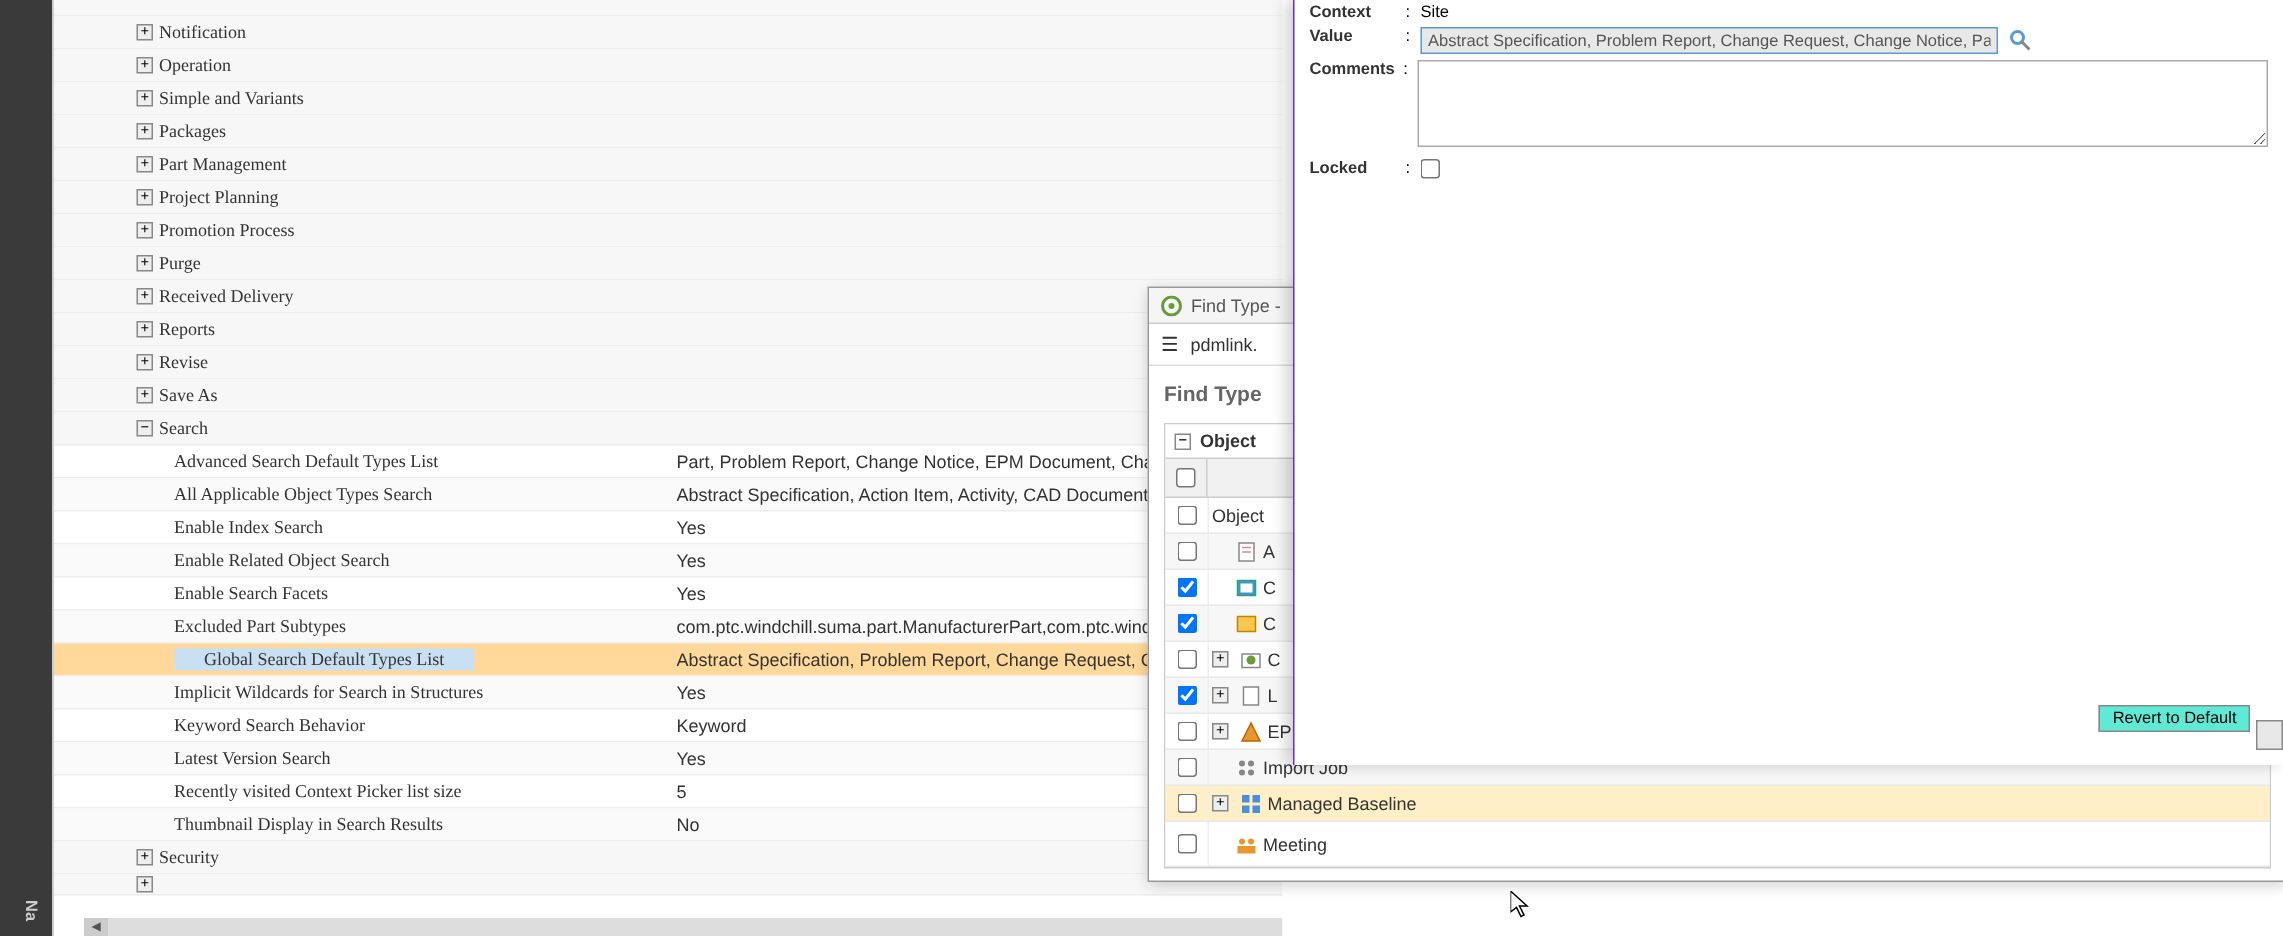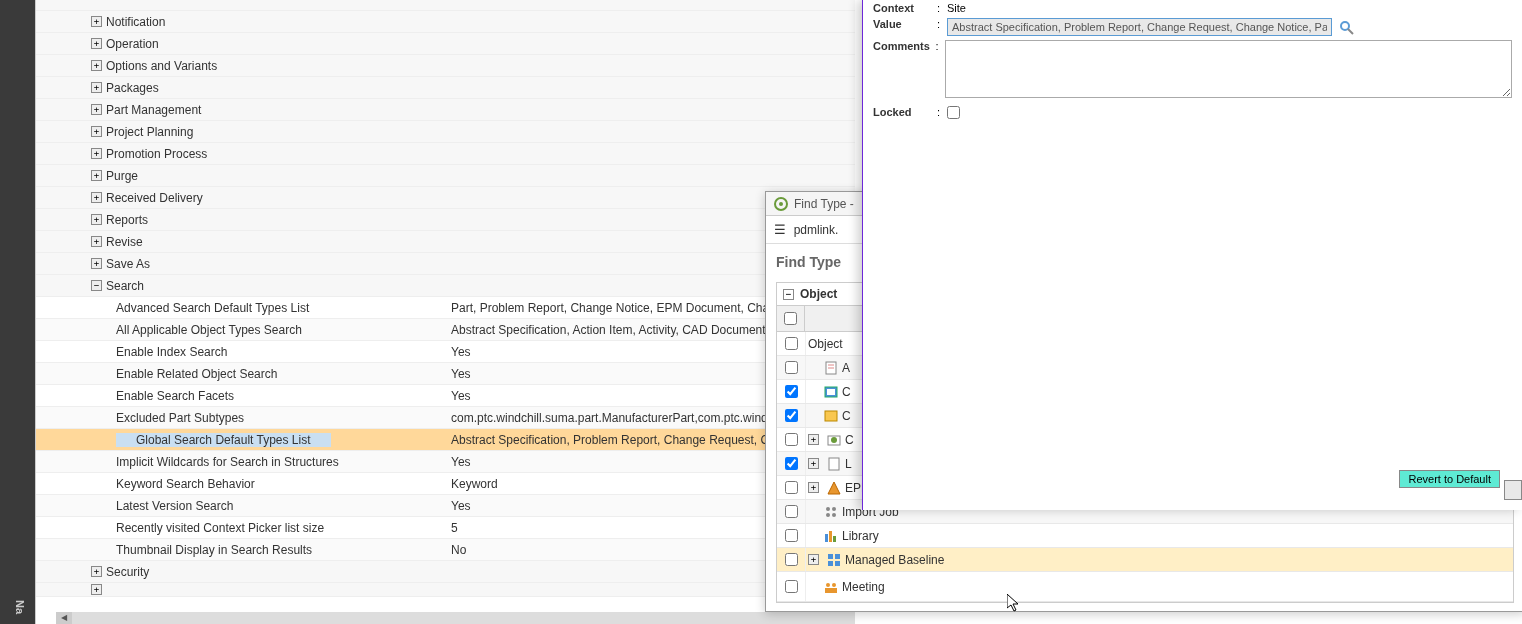--- a/index.html
+++ b/index.html
@@ -9,21 +9,21 @@
 .left-nav-text { position: absolute; bottom: 10px; left: 14px; color: #ccc; font-weight: bold; }
 
 .tree-panel { width: 820px; height: 100%; overflow: hidden; position: relative; background: #fff; border-left: 1px solid #ccc; }
 .tree-scroll { height: calc(100% - 12px); overflow: hidden; }
 .tree-row { display: flex; align-items: center; height: 22px; border-bottom: 1px solid #eee; padding-left: 55px; }
 .tree-row.level0 { padding-left: 55px; background: #f7f7f7; }
 .tree-row.level1 { padding-left: 80px; }
 .tree-row:nth-child(even).level1 { background: #fafafa; }
 .tree-row.highlighted { background: #ffd89a !important; }
 .toggle { width: 11px; height: 11px; border: 1px solid #888; display: inline-flex; align-items: center; justify-content: center; font-size: 9px; margin-right: 4px; background: #eee; cursor: pointer; line-height: 1; font-family: monospace; }
-.tree-label { color: #333; }
+.tree-label { color: #333; font-family: Liberation Serif, serif; }
 .tree-label.link { color: #333; }
 .tree-row.highlighted .tree-label { background: #c9dff2; padding: 0 20px; }
 .tree-value { position: absolute; left: 415px; color: #333; white-space: nowrap; overflow: hidden; }
 .hscroll { height: 12px; background: #ddd; position: absolute; bottom: 0; left: 20px; right: 0; display: flex; align-items: center; }
 .hscroll-arrow { width: 16px; height: 12px; background: #ccc; font-size: 8px; text-align: center; line-height: 12px; color: #555; }
 
 .right-panel { position: absolute; right: 0; top: 0; width: 660px; height: 510px; background: #fff; border-left: 1px solid #6d28d9; box-shadow: -4px 0 10px rgba(0,0,0,0.2); z-index: 10; }
 .form-area { padding: 2px 10px; }
 .form-row { display: flex; align-items: flex-start; margin-bottom: 4px; font-size: 11px; }
 .form-label { width: 64px; color: #333; font-weight: bold; font-family: Tahoma, sans-serif; }
@@ -75,21 +75,21 @@
       <div class="tree-row level0">
         <span class="toggle">+</span>
         <span class="tree-label">Notification</span>
       </div>
       <div class="tree-row level0">
         <span class="toggle">+</span>
         <span class="tree-label">Operation</span>
       </div>
       <div class="tree-row level0">
         <span class="toggle">+</span>
-        <span class="tree-label">Options and Variants</span>
+        <span class="tree-label">Simple and Variants</span>
       </div>
       <div class="tree-row level0">
         <span class="toggle">+</span>
         <span class="tree-label">Packages</span>
       </div>
       <div class="tree-row level0">
         <span class="toggle">+</span>
         <span class="tree-label">Part Management</span>
       </div>
       <div class="tree-row level0">
@@ -365,36 +365,20 @@
               <circle cx="5" cy="5" r="2" fill="#888"></circle>
               <circle cx="11" cy="5" r="2" fill="#888"></circle>
               <circle cx="5" cy="11" r="2" fill="#888"></circle>
               <circle cx="11" cy="11" r="2" fill="#888"></circle>
             </svg>
           </span>
         <span class="obj-text">Import Job</span>
       </div>
     </div>
 
-    <div class="obj-row">
-      <div class="cb-col">
-          <input type="checkbox" class="checkbox" style="">
-        </div>
-      <div class="obj-label-cell">
-        <span class="expand-spacer"></span>
-        <span class="obj-icon">
-            <svg viewBox="0 0 16 16">
-              <rect x="2" y="6" width="3" height="8" fill="#4a90d9"></rect>
-              <rect x="6" y="3" width="3" height="11" fill="#e8962e"></rect>
-              <rect x="10" y="8" width="3" height="6" fill="#6a9b3a"></rect>
-            </svg>
-          </span>
-        <span class="obj-text">Library</span>
-      </div>
-    </div>
 
     <div class="obj-row odd highlighted">
       <div class="cb-col">
           <input type="checkbox" class="checkbox" style="">
         </div>
       <div class="obj-label-cell">
         <span class="toggle" style="margin-left:0;">+</span>
         <span class="obj-icon">
             <svg viewBox="0 0 16 16">
               <rect x="2" y="2" width="5" height="5" fill="#4a90d9"></rect>

